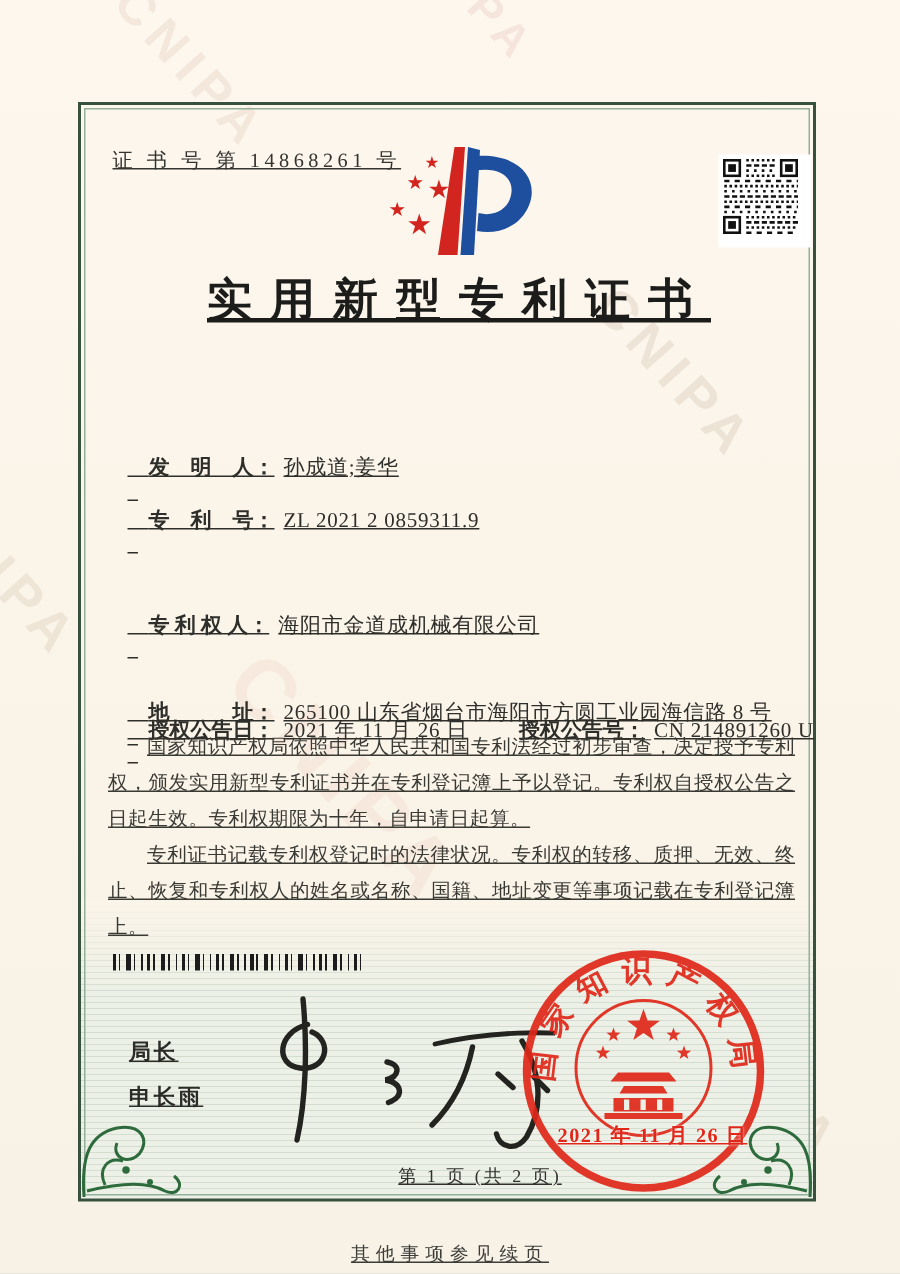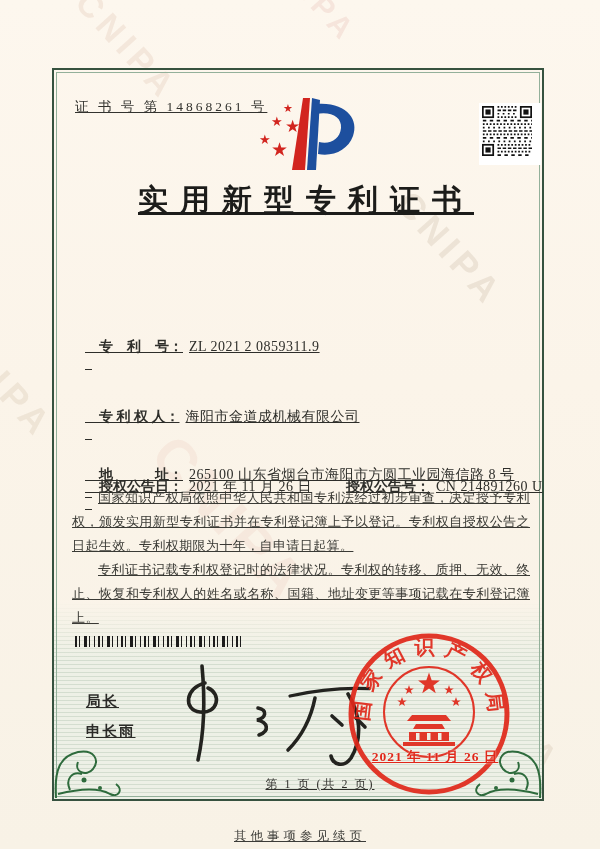--- a/index.html
+++ b/index.html
@@ -123,20 +123,23 @@
         <path stroke-dasharray="1 1" d="M9 22.5 H29"></path>
         <path stroke-dasharray="2 1" d="M9 24.5 H29"></path>
         <path stroke-dasharray="1 1" d="M9 26.5 H29"></path>
         <path stroke-dasharray="2 2" d="M9 28.5 H29"></path>
       </g>
     </svg>
   </div>
 
   <div class="abs title">实用新型专利证书</div>
 
+  <div class="abs row" style="top:287px;">
+    <span class="lab">发　明　人：</span><span class="val">孙成道;姜华</span>
+  </div>
   <div class="abs row" style="top:322px;">
     <span class="lab">专　利　号：</span><span class="val">ZL 2021 2 0859311.9</span>
   </div>
   <div class="abs row" style="top:392px;">
     <span class="lab">专 利 权 人：</span><span class="val">海阳市金道成机械有限公司</span>
   </div>
   <div class="abs row" style="top:450px;">
     <span class="lab">地　　　址：</span><span class="val">265100 山东省烟台市海阳市方圆工业园海信路 8 号</span>
   </div>
   <div class="abs row" style="top:462px;">

